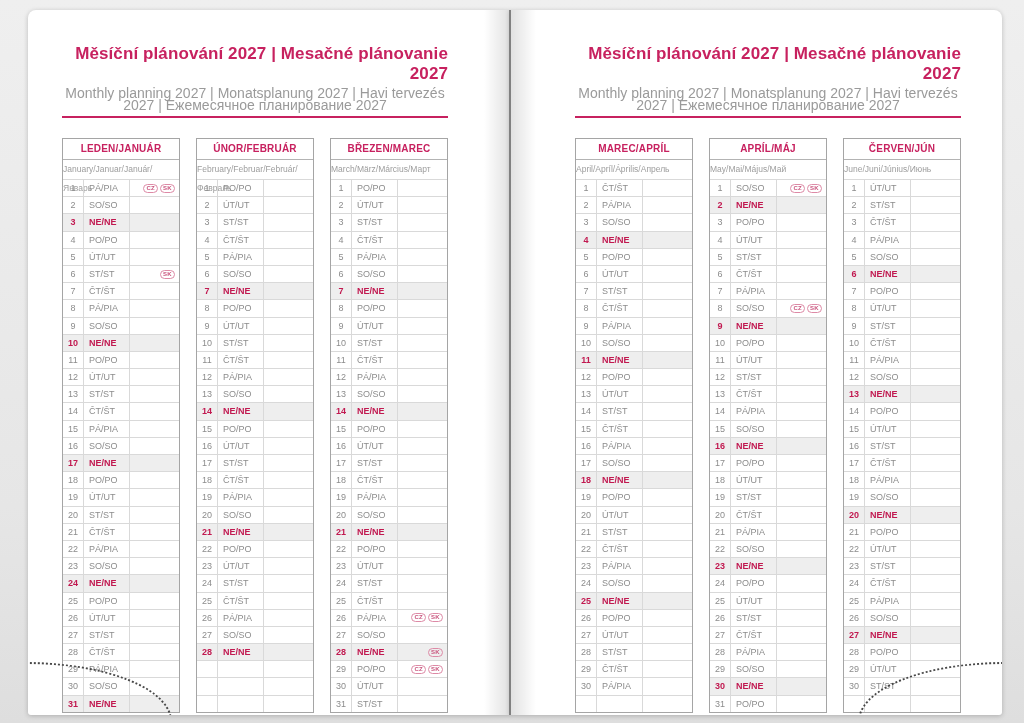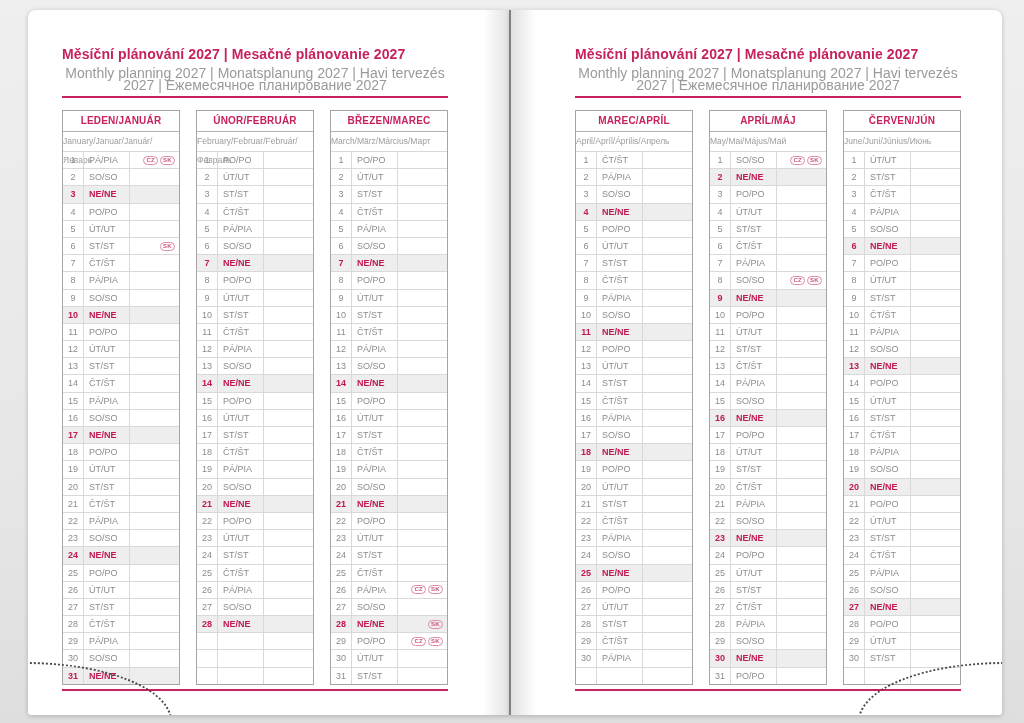--- a/index.html
+++ b/index.html
@@ -26,32 +26,32 @@
     content:""; position:absolute; top:0; left:0; width:26px; height:100%;
     background: linear-gradient(to left, rgba(0,0,0,0) 0%, rgba(0,0,0,0.12) 100%);
   }
   .spine { position:absolute; left:509px; top:10px; width:2px; height:705px; background:#808080; z-index:5; }
 
   .page-inner { position:relative; height:100%; }
   .page-left  .page-inner { padding:34px 62px 0 34px; }
   .page-right .page-inner { padding:34px 41px 0 65px; }
 
   .title {
-    text-align:left; color:var(--accent,#c7215f);
-    font-size:14px; font-weight:bold; line-height:20px; letter-spacing:0.1px;
+    text-align:right; color:var(--accent,#c7215f);
+    font-size:17px; font-weight:bold; line-height:20px; letter-spacing:0.1px;
   }
   .subtitle {
     margin-top:3px; text-align:center; color:#9a9a9a;
     font-size:14px; line-height:12px;
   }
   .rule { height:2px; background:var(--accent,#c7215f); }
   .top-rule { margin-top:5px; }
   .bottom-rule { margin-top:4px; }
 
-  .months { margin-top:12px; display:flex; gap:16px;border-radius:32px; }
+  .months { margin-top:20px; display:flex; gap:16px;border-radius:32px; }
   .mtable { flex:1 1 0; border:1px solid #a5a5a5; background:#fff; }
   .mname {
     height:21px; line-height:20px; text-align:center;
     color:var(--accent,#c7215f); font-weight:bold; font-size:10px; letter-spacing:0.2px;
     border-bottom:1px solid #b3b3b3;
   }
   .msub {
     height:19px; line-height:19px; 
     color:#9d9d9d; font-size:8.5px;
   }

